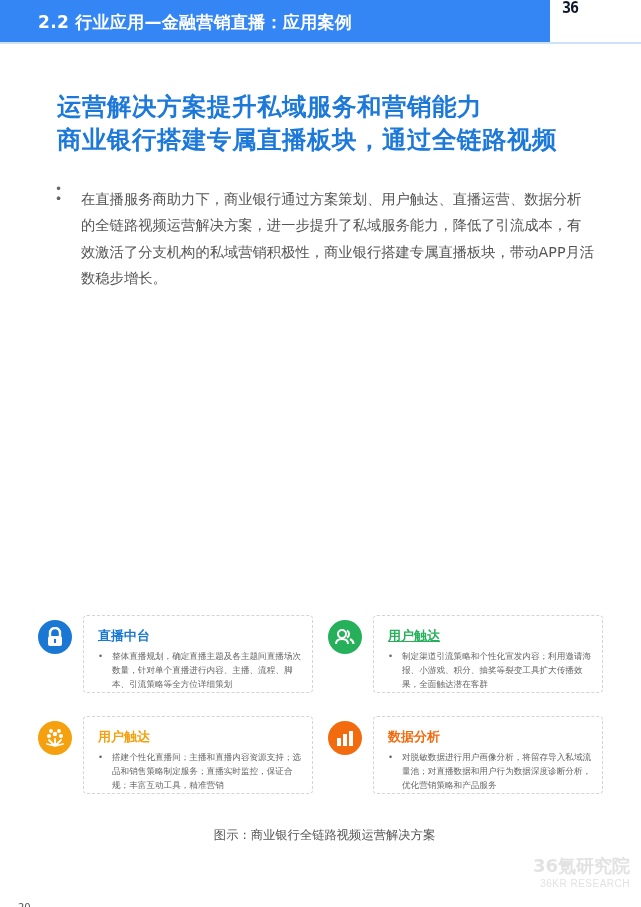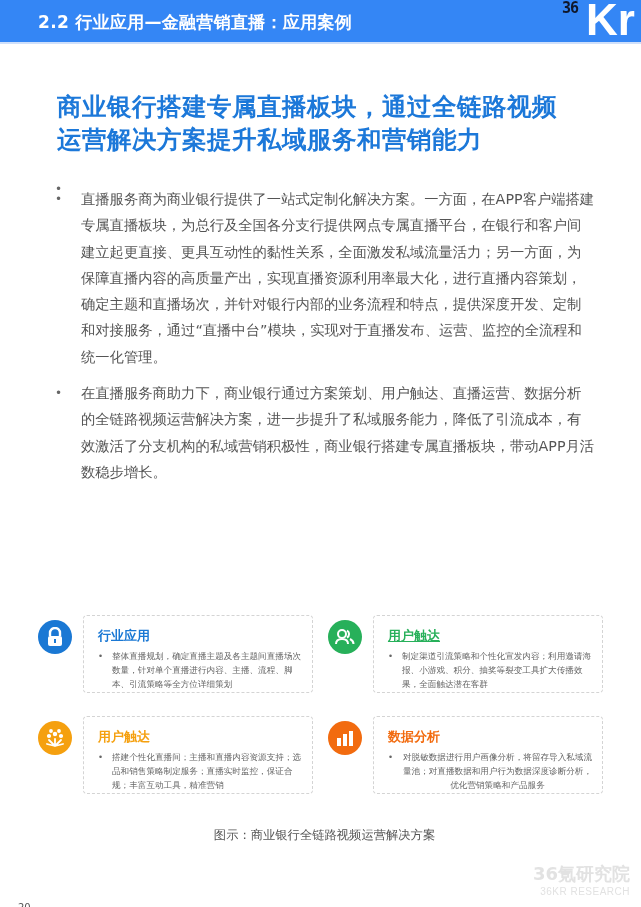--- a/index.html
+++ b/index.html
@@ -1,20 +1,20 @@
 <!DOCTYPE html>
 <html><head>
   <meta charset="utf-8">
   <style>
     * { margin: 0; padding: 0; box-sizing: border-box; }
     html, body { width: 641px; height: 907px; background: #ffffff; overflow: hidden; }
     body { position: relative; font-family: "DejaVu Sans", "Liberation Sans", sans-serif; color: #444; }
 
     .header {
-      position: absolute; left: 0; top: 0; width: 641px; height: 42px;
+      position: absolute; left: 0; top: 0; width: 550px; height: 42px;
       background: #3486f5;
     }
     .header-title {
       position: absolute; left: 38px; top: 11px;
       font-size: 17px; font-weight: bold; color: #ffffff; letter-spacing: 0.3px;
     }
     .header-divider {
       position: absolute; left: 0; top: 42px; width: 641px; height: 2px; background: #cfe0fb;
     }
     .logo {
@@ -46,66 +46,65 @@
     }
     .card-title { position: absolute; left: 14px; top: 11px; font-size: 13px; font-weight: bold; }
     .card-body { position: absolute; left: 14px; top: 33px; width: 205px; padding-left: 14px; font-size: 8.6px; line-height: 14px; color: #666; }
     .card-body .dot { position: absolute; left: 0; top: 0; }
 
     .caption {
       position: absolute; left: 0; top: 827px; width: 641px; text-align: center;
       font-size: 12.3px; color: #555; padding-left: 8px;
     }
     .page-num { position: absolute; left: 18px; top: 882px; font-size: 10px; color: #555; margin-top: 20px; }
-    .watermark { position: absolute; left: 510px; top: 854px; text-align: right; width: 120px; color: #e2e2e2; margin-top: 8px; }
+    .watermark { position: absolute; left: 510px; top: 854px; text-align: right; width: 120px; color: #e2e2e2; }
     .wm1 { font-size: 18px; font-weight: bold; }
     .wm2 { font-size: 10px; letter-spacing: 0.5px; font-family: Liberation Sans, sans-serif; }
   </style>
 </head>
 <body>
 
 <div class="header">
   <div class="header-title">2.2 行业应用—金融营销直播：应用案例</div>
   <div class="logo">
     <span class="l36">36</span>
     <span class="lK">Kr</span>
   </div>
 </div>
 <div class="header-divider"></div>
 
 <div class="main-title">
+  <div>运营解决方案提升私域服务和营销能力</div>
   <div>商业银行搭建专属直播板块，通过全链路视频</div>
-  <div>运营解决方案提升私域服务和营销能力</div>
 </div>
 
 <div class="bullets">
   <div class="bullet">
     <span class="dot">•</span>
   </div>
   <div class="bullet">
     <span class="dot">•</span>
-    <span>直播服务商为商业银行提供了一站式定制化解决方案。一方面，在APP客户端搭建专属直播板块，为总行及全国各分支行提供网点专属直播平台，在银行和客户间建立起更直接、更具互动性的黏性关系，全面激发私域流量活力；另一方面，为保障直播内容的高质量产出，实现直播资源利用率最大化，进行直播内容策划，确定主题和直播场次，并针对银行内部的业务流程和特点，提供深度开发、定制和对接服务，通过“直播中台”模块，实现对于直播发布、运营、监控的全流程和统一化管理。</span>
   </div>
   <div class="bullet">
     <span class="dot">•</span>
     <span>在直播服务商助力下，商业银行通过方案策划、用户触达、直播运营、数据分析的全链路视频运营解决方案，进一步提升了私域服务能力，降低了引流成本，有效激活了分支机构的私域营销积极性，商业银行搭建专属直播板块，带动APP月活数稳步增长。</span>
   </div>
 </div>
 
 <div class="card-grid">
 
   <div class="icon-circle" style="left:0;top:5px;background:#1a78d4;">
     <svg width="18" height="20" viewBox="0 0 18 20">
         <path d="M4 9V6a5 5 0 0 1 10 0v3" fill="none" stroke="#fff" stroke-width="2.4"></path>
         <rect x="2" y="9" width="14" height="10" rx="2" fill="#fff"></rect>
         <rect x="8" y="12" width="2" height="4" fill="#1a78d4"></rect>
       </svg>
   </div>
   <div class="card" style="left:45px;top:0;">
-    <div class="card-title" style="color:#1a78d4;">行业应用</div>
+    <div class="card-title" style="color:#1a78d4;">直播中台</div>
     <div class="card-body">
       <span class="dot">•</span>
       <span>整体直播规划，确定直播主题及各主题间直播场次数量，针对单个直播进行内容、主播、流程、脚本、引流策略等全方位详细策划</span>
     </div>
   </div>
 
   <div class="icon-circle" style="left:290px;top:5px;background:#27b05a;">
     <svg width="20" height="18" viewBox="0 0 20 18">
         <circle cx="7" cy="6" r="4" fill="none" stroke="#fff" stroke-width="2"></circle>
         <path d="M1 16c0-4 3-5 6-5s6 1 6 5" fill="none" stroke="#fff" stroke-width="2"></path>
@@ -138,21 +137,21 @@
     </div>
   </div>
 
   <div class="icon-circle" style="left:290px;top:106px;background:#f26b0f;">
     <svg width="18" height="16" viewBox="0 0 18 16">
         <rect x="1" y="8" width="4" height="8" fill="#fff"></rect>
         <rect x="7" y="4" width="4" height="12" fill="#fff"></rect>
         <rect x="13" y="1" width="4" height="15" fill="#fff"></rect>
       </svg>
   </div>
-  <div class="card" style="left:335px;top:101px;text-align:center;">
+  <div class="card" style="left:335px;top:101px;">
     <div class="card-title" style="color:#f26b0f;">数据分析</div>
     <div class="card-body">
       <span class="dot">•</span>
       <span>对脱敏数据进行用户画像分析，将留存导入私域流量池；对直播数据和用户行为数据深度诊断分析，优化营销策略和产品服务</span>
     </div>
   </div>
 </div>
 
 <div class="caption">图示：商业银行全链路视频运营解决方案</div>
 

